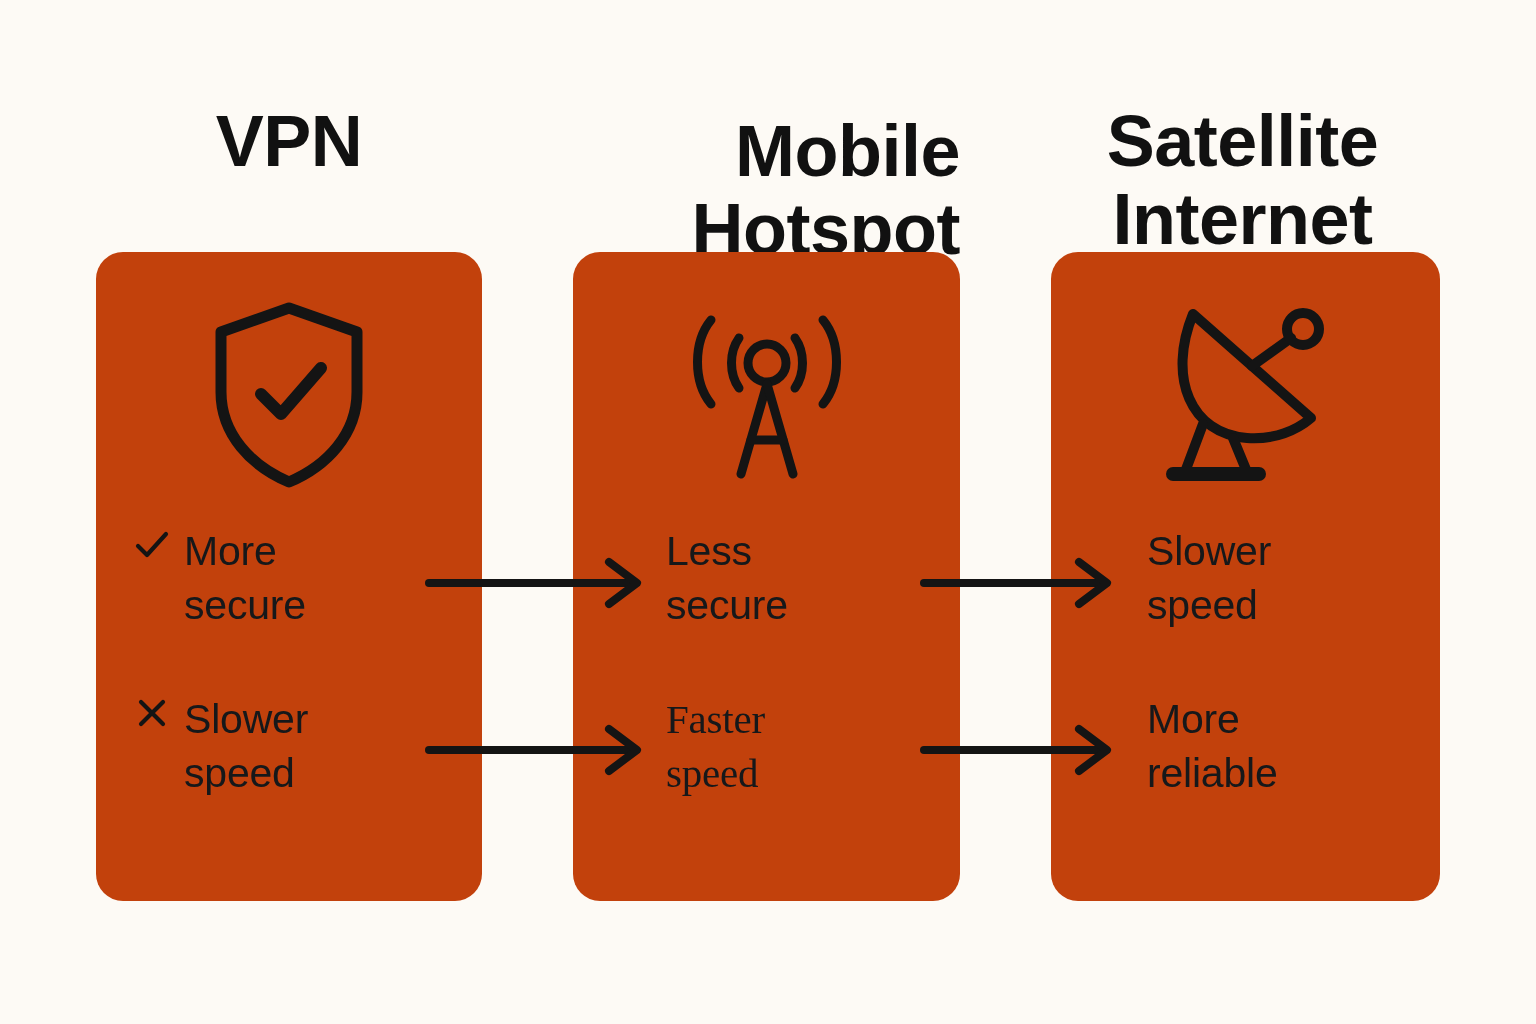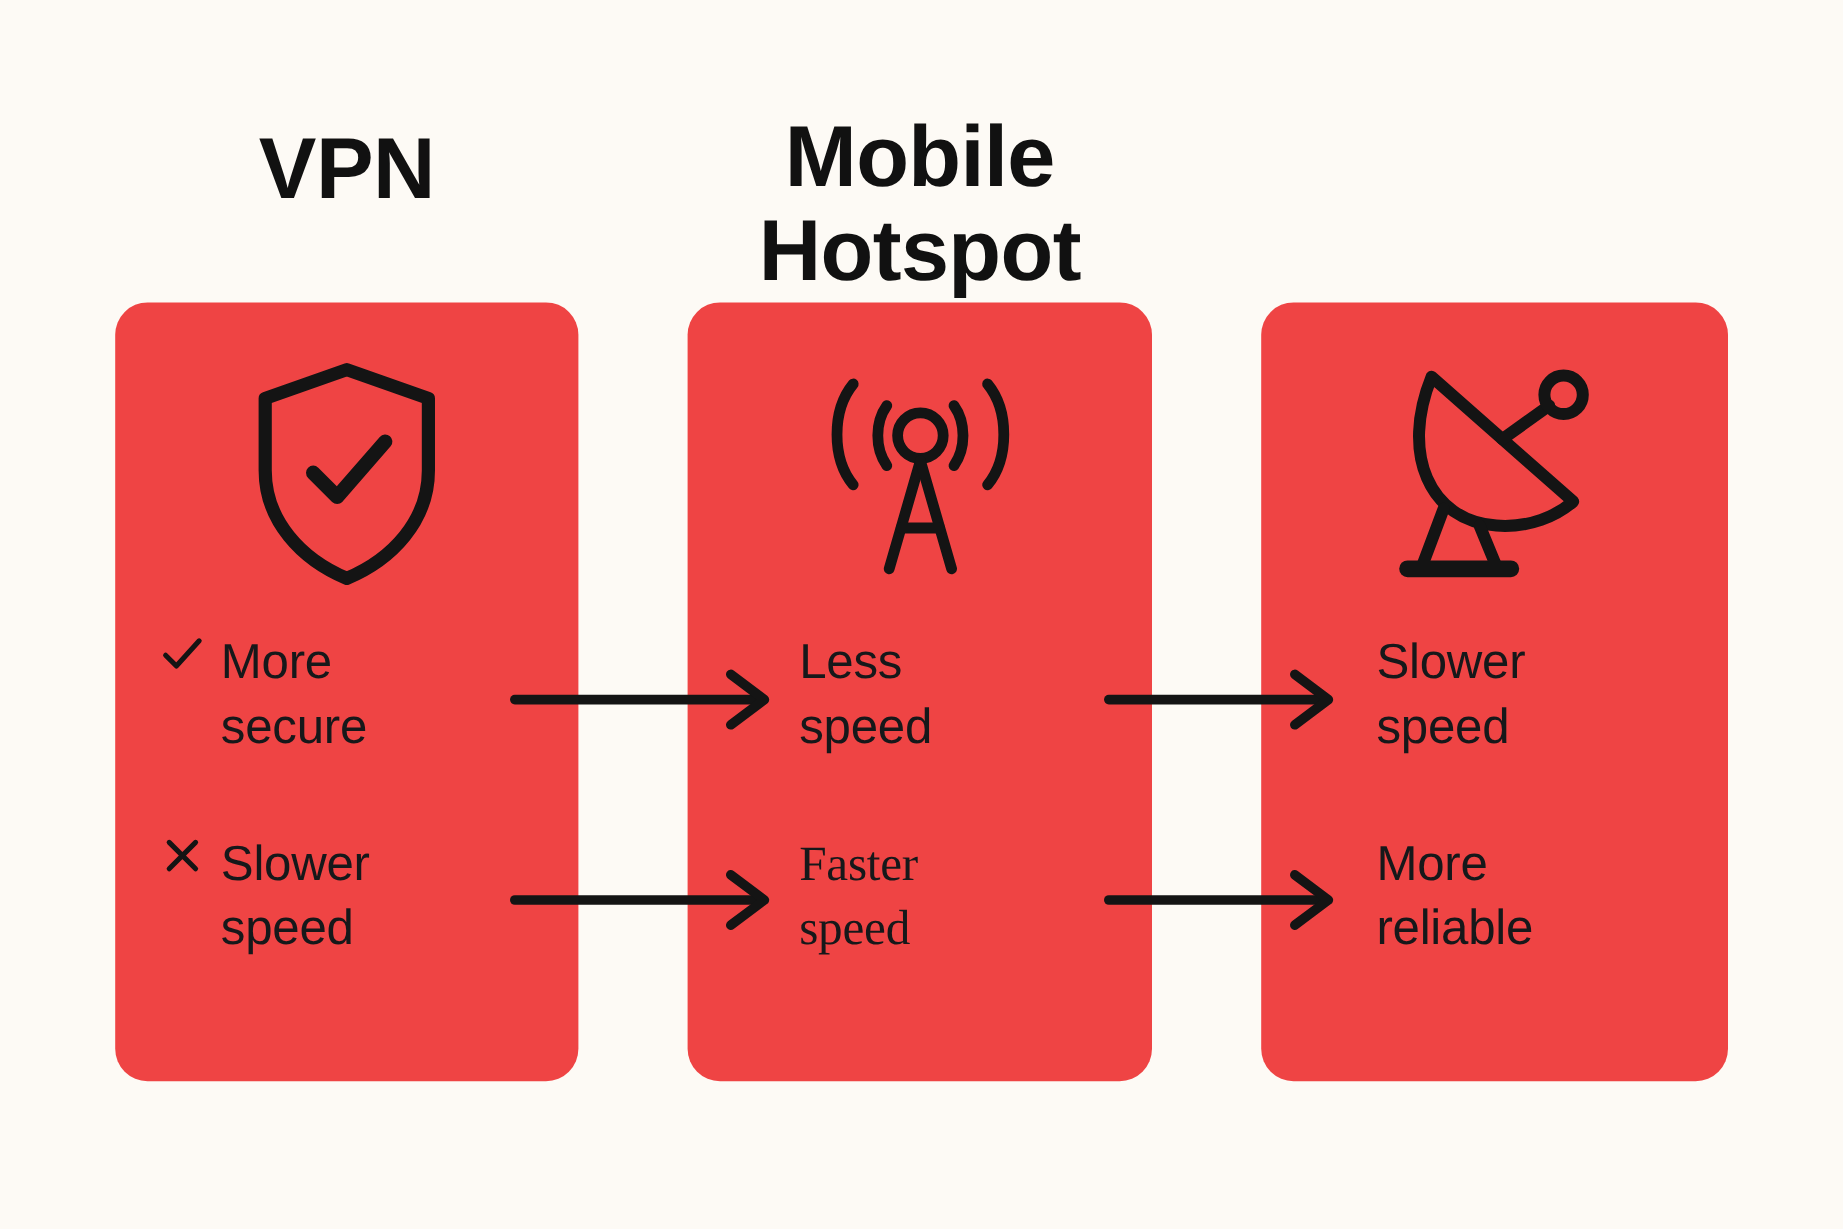--- a/index.html
+++ b/index.html
@@ -27,29 +27,29 @@
     position: absolute;
     text-align: center;
     font-weight: bold;
     color: #111111;
     font-size: 72px;
     line-height: 1.08;
     letter-spacing: -0.5px;
     white-space: pre-line;
   }
   .col-title.t1 { left: 96px;   width: 386px; top: 103px; }
-  .col-title.t2 { left: 573px;  width: 387px; top: 93px; }
+  .col-title.t2 { left: 573px;  width: 387px; top: 113px; text-align: right; }
   .col-title.t3 { left: 1045px; width: 395px; top: 103px; }
 
   
   .card {
     position: absolute;
     top: 252px;
     height: 649px;
-    background: #ef4444;
+    background: #c2410c;
     border-radius: 27px;
   }
   .card.c1 { left: 96px;   width: 386px; }
   .card.c2 { left: 573px;  width: 387px; }
   .card.c3 { left: 1051px; width: 389px; }
 
   
   .card-icon {
     position: absolute;
     left: 0;
@@ -114,20 +114,22 @@
   .arrow.a4 { left: 920px; top: 720px;  width: 197px; }
 </style>
 </head>
 <body>
 
 <div id="stage">
 
   <div class="col-title t1">VPN</div>
   <div class="col-title t2">Mobile
 Hotspot</div>
+  <div class="col-title t3">Satellite
+Internet</div>
 
   <div class="card c1">
     <div class="card-icon">
       <svg width="160" height="190" viewBox="0 0 160 190" fill="none" stroke="#141414" stroke-width="11" stroke-linecap="round" stroke-linejoin="round">
         <path d="M80 8 L148 32 L148 92 C148 134 118 166 80 182 C42 166 12 134 12 92 L12 32 Z"></path>
         <path d="M52 94 L72 114 L112 68" stroke-width="12"></path>
       </svg>
     </div>
 
     <div class="feat r1">
@@ -166,21 +168,21 @@
         <path d="M90 76 L64 166"></path>
         <path d="M90 76 L116 166"></path>
 
         <path d="M74 132 L106 132"></path>
       </svg>
     </div>
 
     <div class="feat r1">
 
       <span class="ftext">Less
-speed</span>
+secure</span>
     </div>
 
     <div class="feat r2">
 
       <span class="ftext">Faster
 speed</span>
     </div>
   </div>
 
   <div class="card c3">

